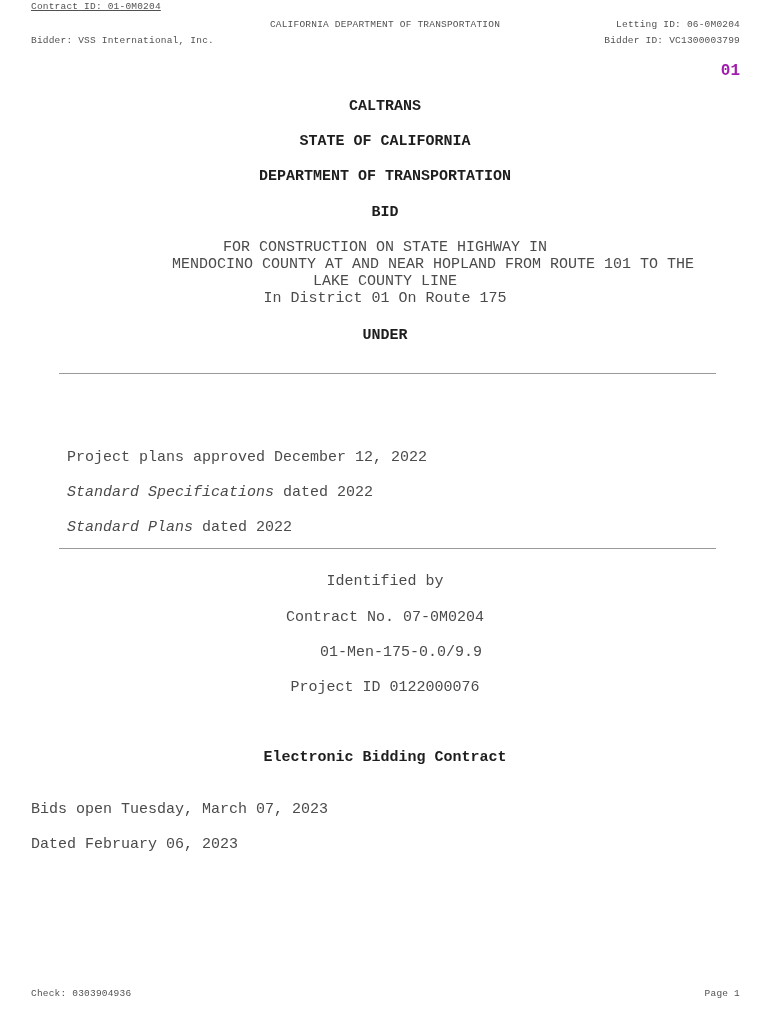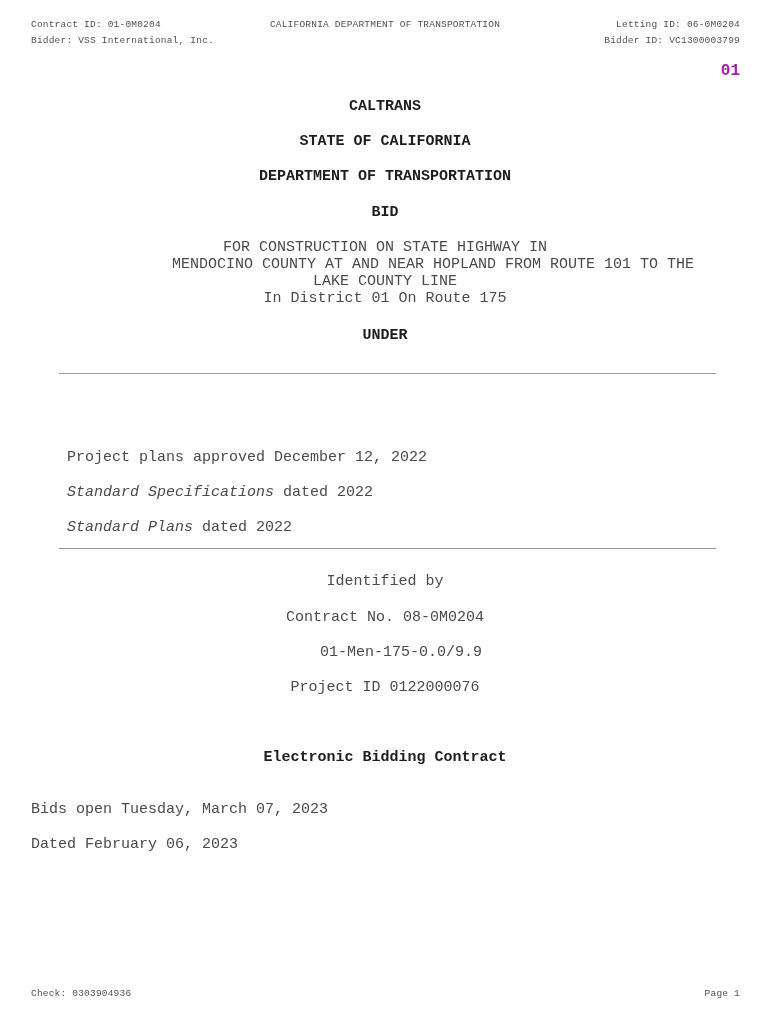--- a/index.html
+++ b/index.html
@@ -58,21 +58,21 @@
     font-size: 16px;
     font-weight: bold;
     color: #a21caf;
   }
 </style>
 </head>
 <body>
 
 <div class="page">
 
-  <div class="abs small left-margin" style="top:19px;">Contract ID: 01-0M0204</div>
+  <div class="abs small left-margin" style="top:1px;text-decoration:underline;">Contract ID: 01-0M0204</div>
   <div class="abs small left-margin" style="top:35px;">Bidder: VSS International, Inc.</div>
 
   <div class="abs small center" style="top:19px;">CALIFORNIA DEPARTMENT OF TRANSPORTATION</div>
 
   <div class="abs small right" style="top:19px;">Letting ID: 06-0M0204</div>
   <div class="abs small right" style="top:35px;">Bidder ID: VC1300003799</div>
 
   <div class="abs sheet-no right" style="top:62px;">01</div>
 
   <div class="abs bold-text center" style="top:98px;">CALTRANS</div>
@@ -95,21 +95,21 @@
   <div class="abs body-text left-margin" style="top:467px;">
     <span class="italic">Standard Specifications</span><span> dated 2022</span>
   </div>
   <div class="abs body-text left-margin" style="top:502px;">
     <span class="italic">Standard Plans</span><span> dated 2022</span>
   </div>
 
   <div class="abs divider" style="top:535px;">_________________________________________________________________________</div>
 
   <div class="abs body-text center" style="top:573px;">Identified by</div>
-  <div class="abs body-text center" style="top:609px;">Contract No. 08-0M0204</div>
+  <div class="abs body-text center" style="top:609px;">Contract No. 07-0M0204</div>
   <div class="abs body-text center" style="top:644px;padding-left:16px;">01-Men-175-0.0/9.9</div>
   <div class="abs body-text center" style="top:679px;">Project ID 0122000076</div>
 
   <div class="abs bold-text center" style="top:749px;">Electronic Bidding Contract</div>
 
   <div class="abs body-text left-margin" style="top:801px;">Bids open Tuesday, March 07, 2023</div>
   <div class="abs body-text left-margin" style="top:836px;">Dated February 06, 2023</div>
 
   <div class="abs small left-margin" style="top:988px;">Check: 0303904936</div>
   <div class="abs small right" style="top:988px;">Page 1</div>

